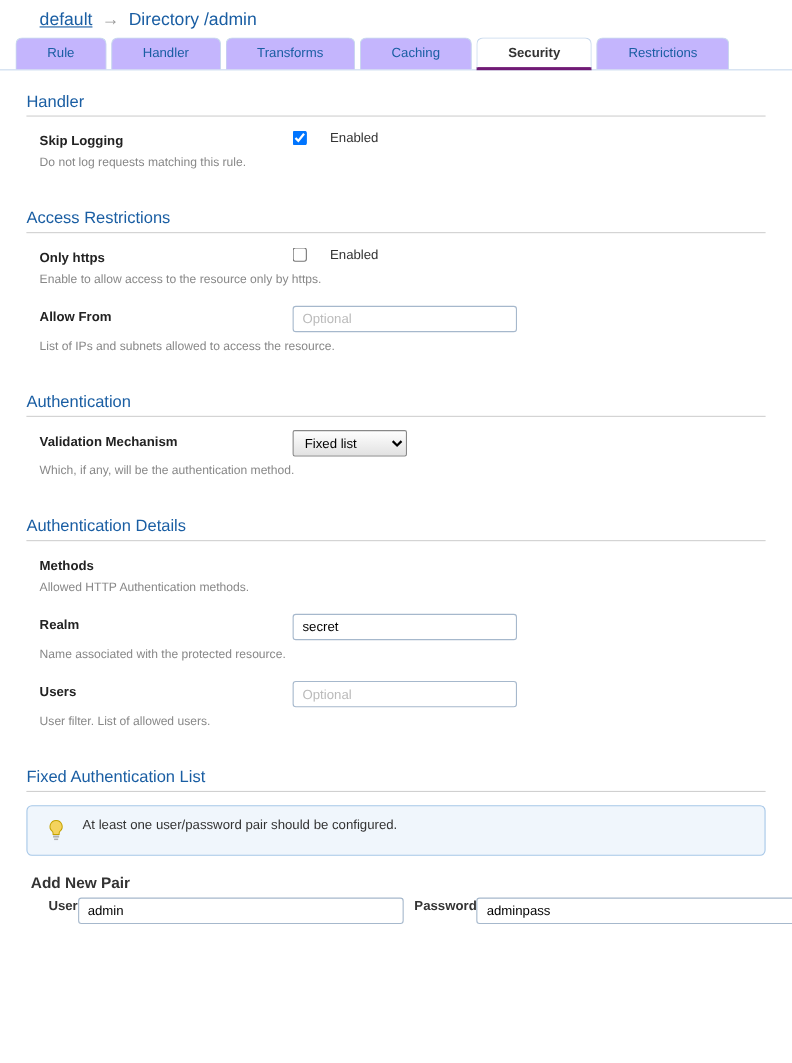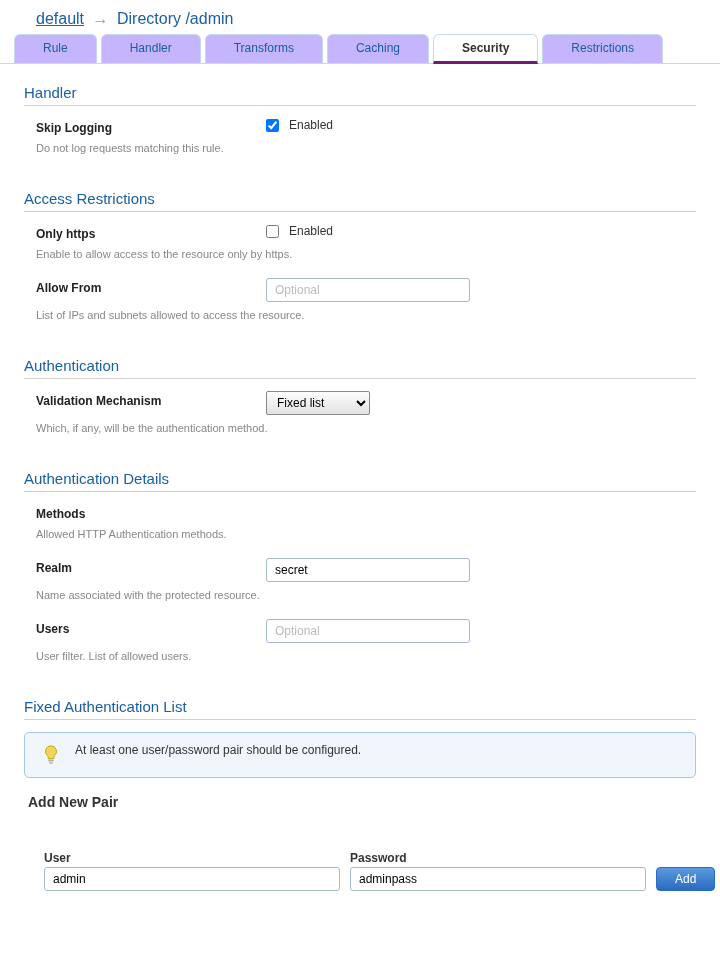--- a/index.html
+++ b/index.html
@@ -11,31 +11,31 @@
 .tabs { display: flex; padding: 0 14px; gap: 0; border-bottom: 1px solid #c8d9ed; }
 .tab { position: relative; padding: 6px 28px; color: #1a5ea3; cursor: pointer; background: #c4b5fd; border: 1px solid #c8d9ed; border-bottom: none; border-radius: 6px 6px 0 0; margin-right: 4px; font-size: 12px; }
 .tab.active { background: #fff; color: #333; font-weight: bold; border-bottom: 3px solid #701a75; margin-bottom: -1px; }
 .content { padding: 10px 24px 30px; }
 .section-title { color: #1a5ea3; font-size: 15px; font-weight: normal; padding: 18px 0 4px; border-bottom: 1px solid #d0d0d0; margin-bottom: 12px; }
 .section-title.first { padding-top: 10px; }
 .field-row { display: flex; align-items: flex-start; margin-bottom: 3px; padding-left: 12px; }
 .field-label { width: 230px; font-weight: bold; color: #222; padding-top: 3px; }
 .field-control { flex: 1; display: flex; align-items: center; }
 .field-desc { color: #888; font-size: 11px; padding: 4px 0 18px 12px; }
-.checkbox-wrap { display: flex; align-items: center; gap: 10px; }
+.checkbox-wrap { display: flex; align-items: center; gap: 21px; }
 .checkbox-wrap input { margin: 0; }
 .checkbox-wrap label { color: #333; }
 input[type="text"], input[type="password"] { border: 1px solid #a6b8cc; border-radius: 3px; padding: 4px 8px; font-size: 12px; width: 204px; font-family: inherit; }
 input[type="text"]::placeholder { color: #bbb; }
 select { border: 1px solid #888; border-radius: 2px; padding: 3px 6px; font-size: 12px; background: linear-gradient(#fefefe,#e2e2e2); width: 104px; font-family: inherit; }
 .info-box { border: 1px solid #a6c7e8; border-radius: 5px; background: #f0f6fc; padding: 10px 14px; display: flex; align-items: flex-start; gap: 12px; margin: 6px 0 16px; }
 .bulb { width: 24px; height: 24px; display: flex; align-items: center; justify-content: center; }
 .add-title { font-weight: bold; font-size: 14px; padding: 0 4px 6px; margin-top: 10px; }
 .pair-row { display: flex; align-items: flex-end; gap: 10px; padding: 0 20px; }
-.pair-col { display: flex; flex-direction: column; margin-top: 35px; }
+.pair-col { display: flex; flex-direction: row; }
 .pair-col label { font-weight: bold; margin-bottom: 2px; }
 .pair-col input { width: 296px; }
 .btn-add { background: linear-gradient(#5a9ae0,#2a6bc0); color: #fff; border: 1px solid #2a6bc0; border-radius: 4px; padding: 4px 18px; font-size: 12px; cursor: pointer; font-family: inherit; }
 </style>
 </head>
 <body>
 
 <div class="breadcrumb">
   <a href="#">default</a>
   <span class="arrow">→</span>

